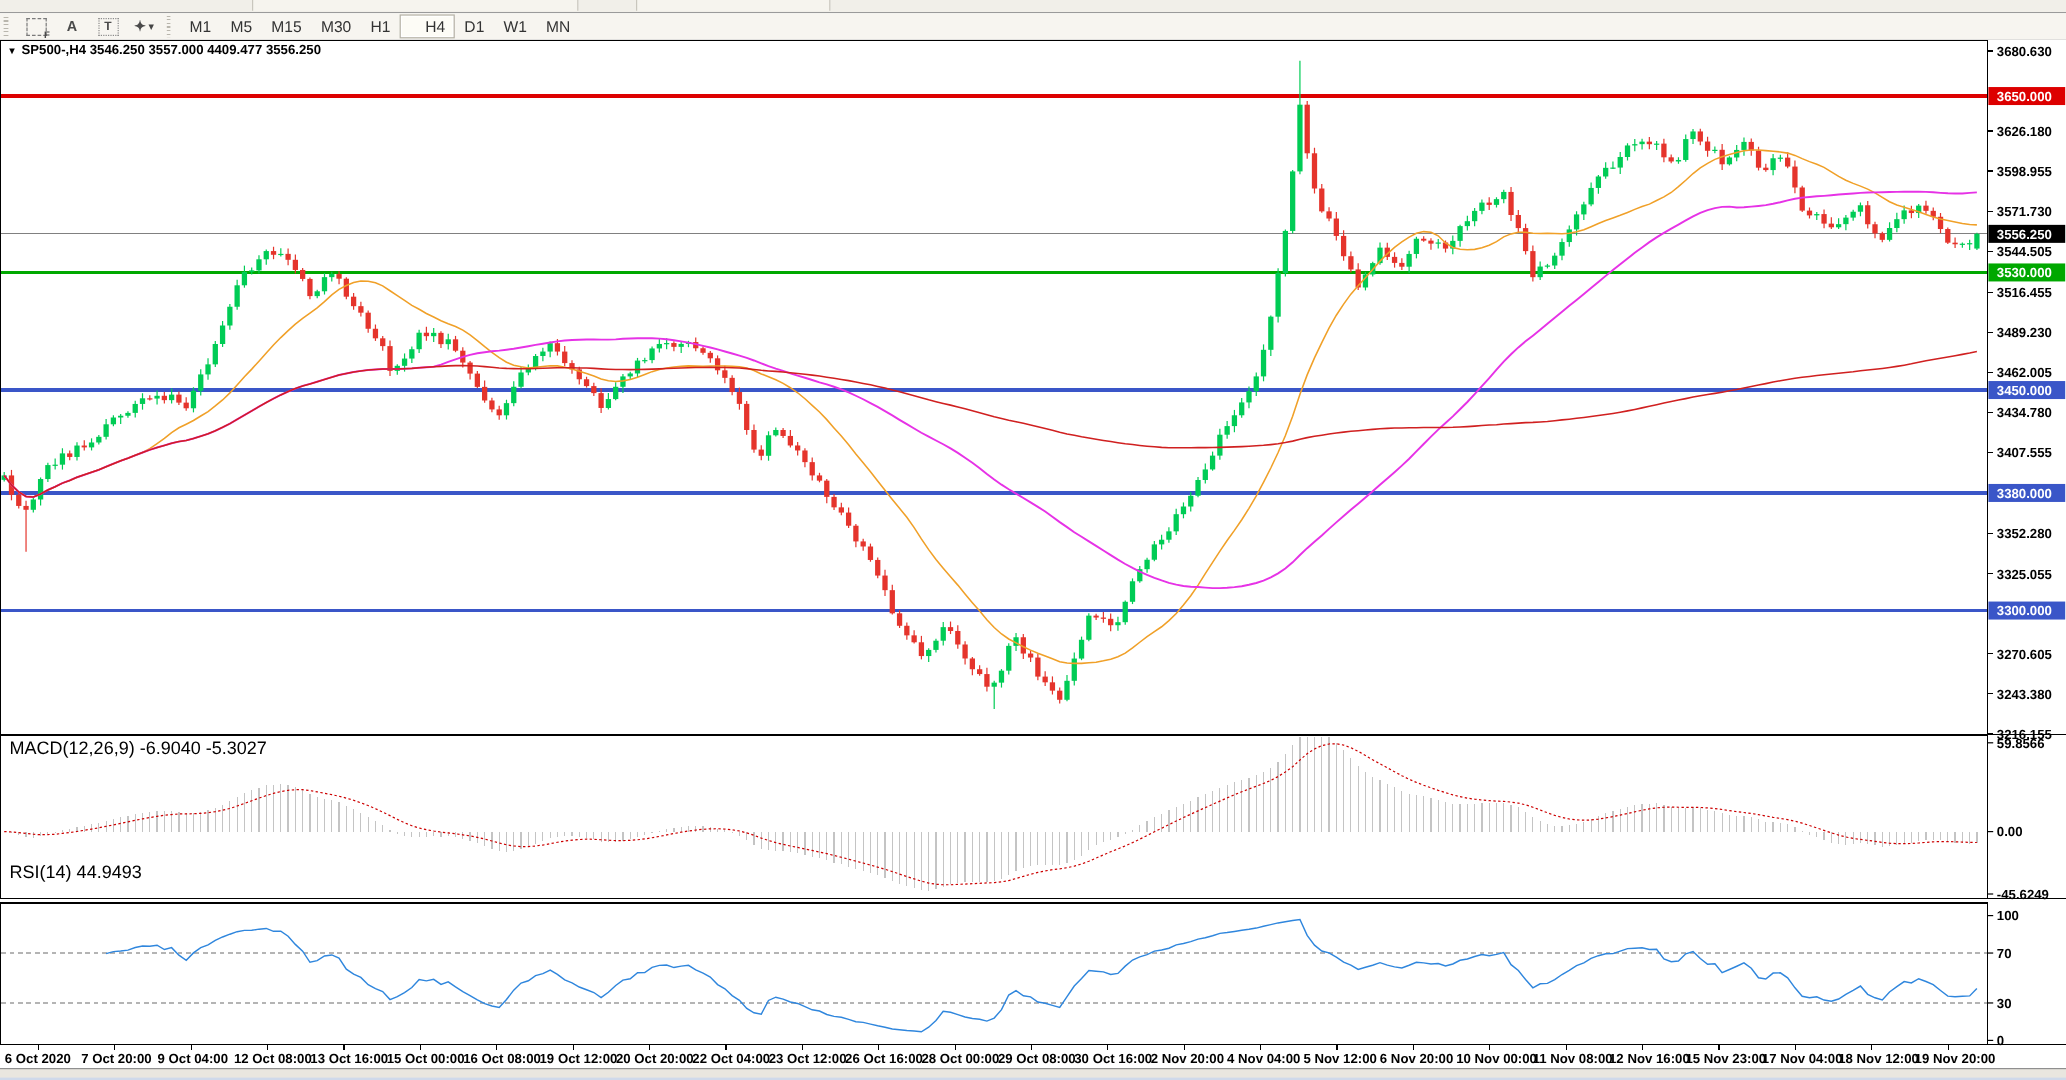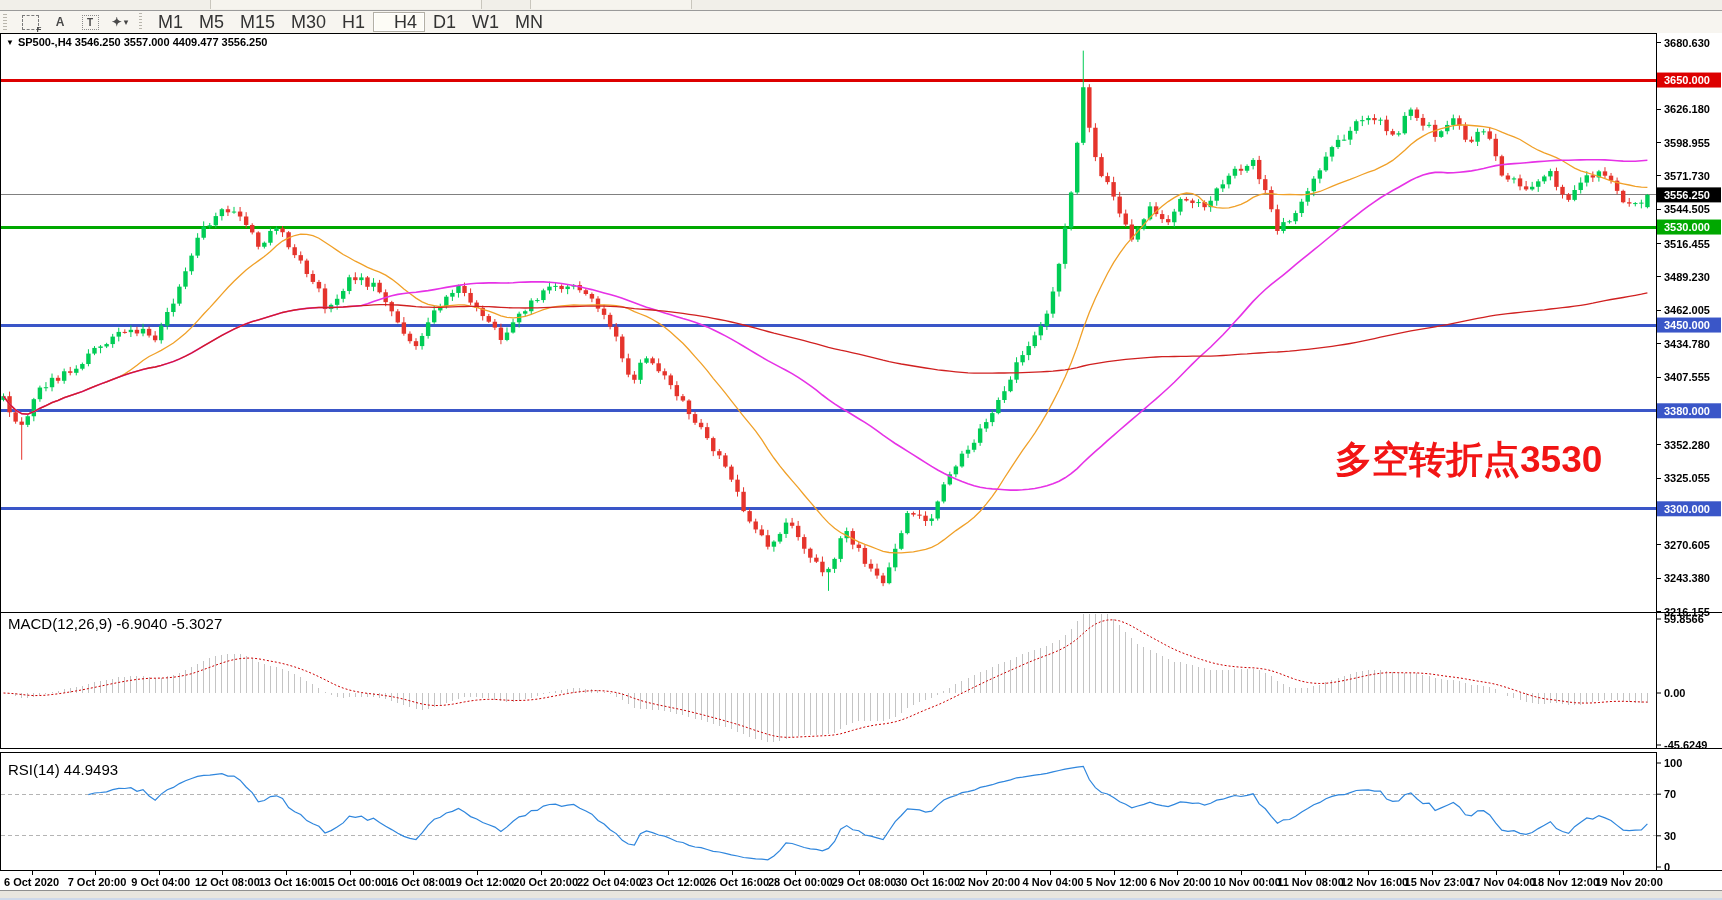--- a/index.html
+++ b/index.html
@@ -10,21 +10,21 @@
   
   .toolbar{position:absolute;left:0;top:11px;width:1722px;height:22px;background:#f7f5f0;border-bottom:1px solid #8f8f8f;display:flex;align-items:center;}
   .grip{width:10px;height:16px;margin:0 2px 0 3px;background:repeating-linear-gradient(to bottom,#b9b6ad 0 1px,transparent 1px 3px);background-size:4px 100%;background-repeat:repeat-y;}
   .tbtn{height:18px;min-width:22px;display:flex;align-items:center;justify-content:center;margin:0 3px;color:#3c3c3c;font-size:12px;cursor:pointer;border:1px solid transparent;border-radius:1px;}
   .tool-ic{font-size:12px;font-weight:bold;color:#4a4a4a;}
   .fbox{width:15px;height:13px;border:1px dashed #7a7a7a;position:relative;}
   .fbox span{position:absolute;right:-4px;bottom:-5px;font-size:8px;font-weight:bold;color:#4a4a4a;}
   .tbox{width:15px;height:13px;border:1px dotted #8a8a8a;display:flex;align-items:center;justify-content:center;font-size:10px;font-weight:bold;color:#4a4a4a;}
   .caret{font-size:9px;color:#444;margin-left:2px;}
   .sep{width:7px;height:18px;margin:0 4px;background:repeating-linear-gradient(to bottom,#b9b6ad 0 1px,transparent 1px 3px);background-size:3px 100%;background-repeat:repeat-y;}
-  .tfbtn{height:18px;padding:0 7px;display:flex;align-items:center;font-size:18px;color:#333;cursor:pointer;border:1px solid transparent;}
+  .tfbtn{height:18px;padding:0 7px;display:flex;align-items:center;font-size:13px;color:#333;cursor:pointer;border:1px solid transparent;}
   .tfbtn.active{background:#fdfcf6;border:1px solid #b3b0a6;box-shadow:inset 0 0 0 1px #fff;padding-left:20px;}
   
   .chart-wrap{position:absolute;left:0;top:33px;width:1722px;height:867px;background:#fff;}
   svg{position:absolute;left:0;top:0;}
   .overlay{position:absolute;font-size:11px;color:#000;}
   .chart-title{left:6px;top:3px;font-weight:bold;display:flex;align-items:center;gap:4px;}
   .chart-title .dd{font-size:8px;}
   .pane-title{font-size:15px;color:#000;}
   .annotation{font-size:37px;font-weight:bold;white-space:nowrap;}
   .bottomstrip{position:absolute;left:0;top:857px;width:1722px;height:10px;background:#e9e6df;border-top:1px solid #8f8f8f;}
@@ -1032,16 +1032,15 @@
         <text x="1531.84" y="853" font-size="11" font-weight="bold" fill="#000">18 Nov 12:00</text>
         <line x1="1623.5" x2="1623.5" y1="838" y2="842" stroke="#000" shape-rendering="crispEdges"></line>
         <text x="1595.5" y="853" font-size="11" font-weight="bold" fill="#000">19 Nov 20:00</text>
       </g>
     </svg>
   <div class="overlay chart-title">
     <span class="dd">▼</span>
     <span>SP500-,H4  3546.250 3557.000 4409.477 3556.250</span>
   </div>
   <div class="overlay pane-title" style="left:8px;top:582px;">MACD(12,26,9) -6.9040 -5.3027</div>
-  <div class="overlay pane-title" style="left:8px;top:728px;">RSI(14) 44.9493</div>
-  <div class="overlay annotation" style="left:1335px;top:402px;color:#f21515;">多空转折点3530</div>
+  <div class="overlay pane-title" style="left:8px;top:686px;">RSI(14) 44.9493</div>
   <div class="bottomstrip"></div>
 </div>
 
 </body></html>

